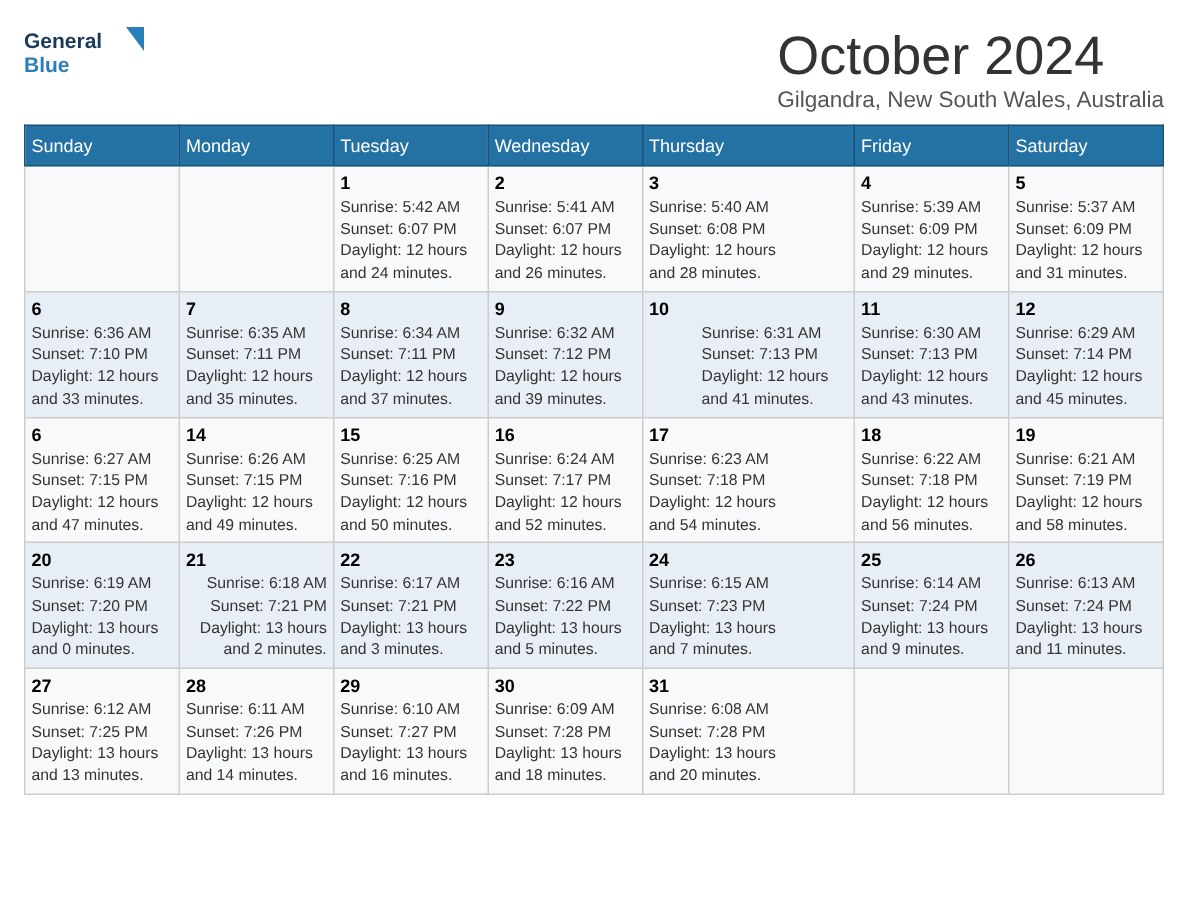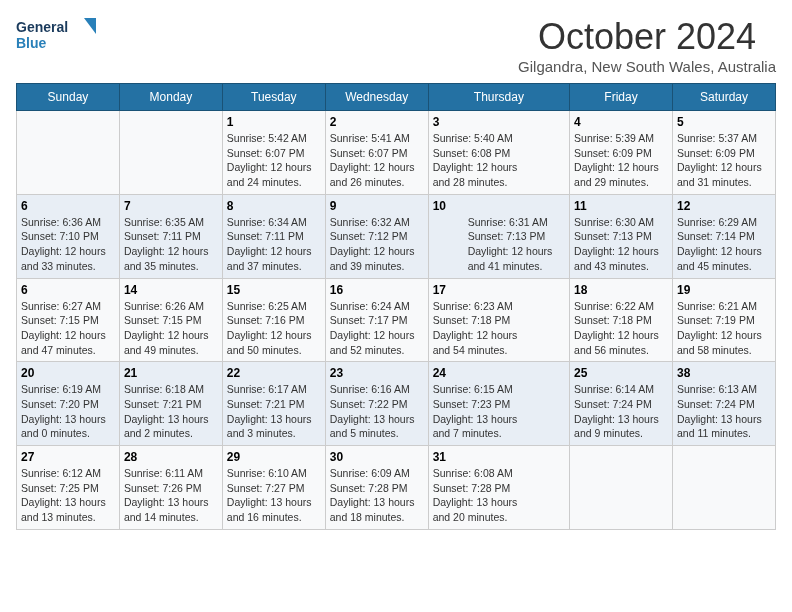--- a/index.html
+++ b/index.html
@@ -14,42 +14,42 @@
       display: flex;
       align-items: flex-start;
       justify-content: space-between;
       margin-bottom: 8px;
     }
     .logo {
       display: flex;
       align-items: center;
       gap: 2px;
     }
-    .title-block { text-align: center; }
+    .title-block { text-align: left; }
     .main-title {
       font-size: 36px;
       font-weight: 300;
       color: #333;
     }
     .subtitle {
       font-size: 15px;
       color: #555;
     }
     table {
       width: 100%;
       border-collapse: collapse;
       font-size: 11px;
     }
     thead tr {
       background-color: #2471a3;
       color: #fff;
     }
     thead th {
       padding: 6px 4px;
-      text-align: center;
+      text-align: left;
       font-size: 12px;
       font-weight: normal;
       border: 1px solid #1a5276;
     }
     tbody tr {
       vertical-align: top;
     }
     tbody tr:nth-child(odd) { background-color: #f8f9fa; }
     tbody tr:nth-child(even) { background-color: #e8eef5; }
     tbody td {
@@ -246,21 +246,21 @@
       <tr>
         <td>
           <span class="day-num">20</span>
           <div class="day-info" style="white-space: pre-line;">Sunrise: 6:19 AM
 Sunset: 7:20 PM
 Daylight: 13 hours
 and 0 minutes.</div>
         </td>
         <td>
           <span class="day-num">21</span>
-          <div class="day-info" style="white-space: pre-line;">Sunrise: 6:18 AM
+          <div class="day-info" style="white-space: pre-line; text-align: right;">Sunrise: 6:18 AM
 Sunset: 7:21 PM
 Daylight: 13 hours
 and 2 minutes.</div>
         </td>
         <td>
           <span class="day-num">22</span>
           <div class="day-info" style="white-space: pre-line;">Sunrise: 6:17 AM
 Sunset: 7:21 PM
 Daylight: 13 hours
 and 3 minutes.</div>
@@ -280,21 +280,21 @@
 and 7 minutes.</div>
         </td>
         <td>
           <span class="day-num">25</span>
           <div class="day-info" style="white-space: pre-line;">Sunrise: 6:14 AM
 Sunset: 7:24 PM
 Daylight: 13 hours
 and 9 minutes.</div>
         </td>
         <td>
-          <span class="day-num">38</span>
+          <span class="day-num">26</span>
           <div class="day-info" style="white-space: pre-line;">Sunrise: 6:13 AM
 Sunset: 7:24 PM
 Daylight: 13 hours
 and 11 minutes.</div>
         </td>
       </tr>
       <tr>
         <td>
           <span class="day-num">27</span>
           <div class="day-info" style="white-space: pre-line;">Sunrise: 6:12 AM

